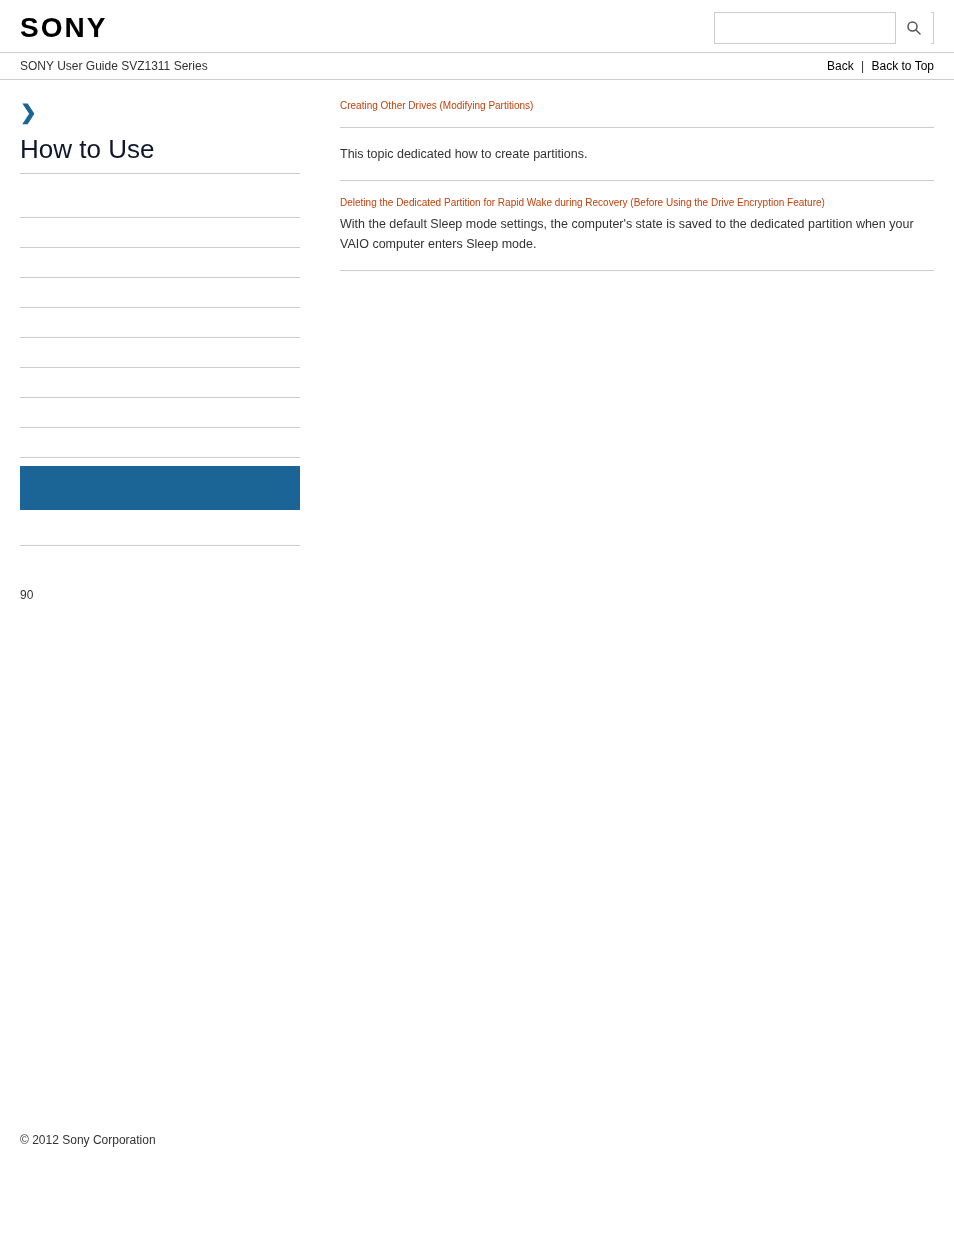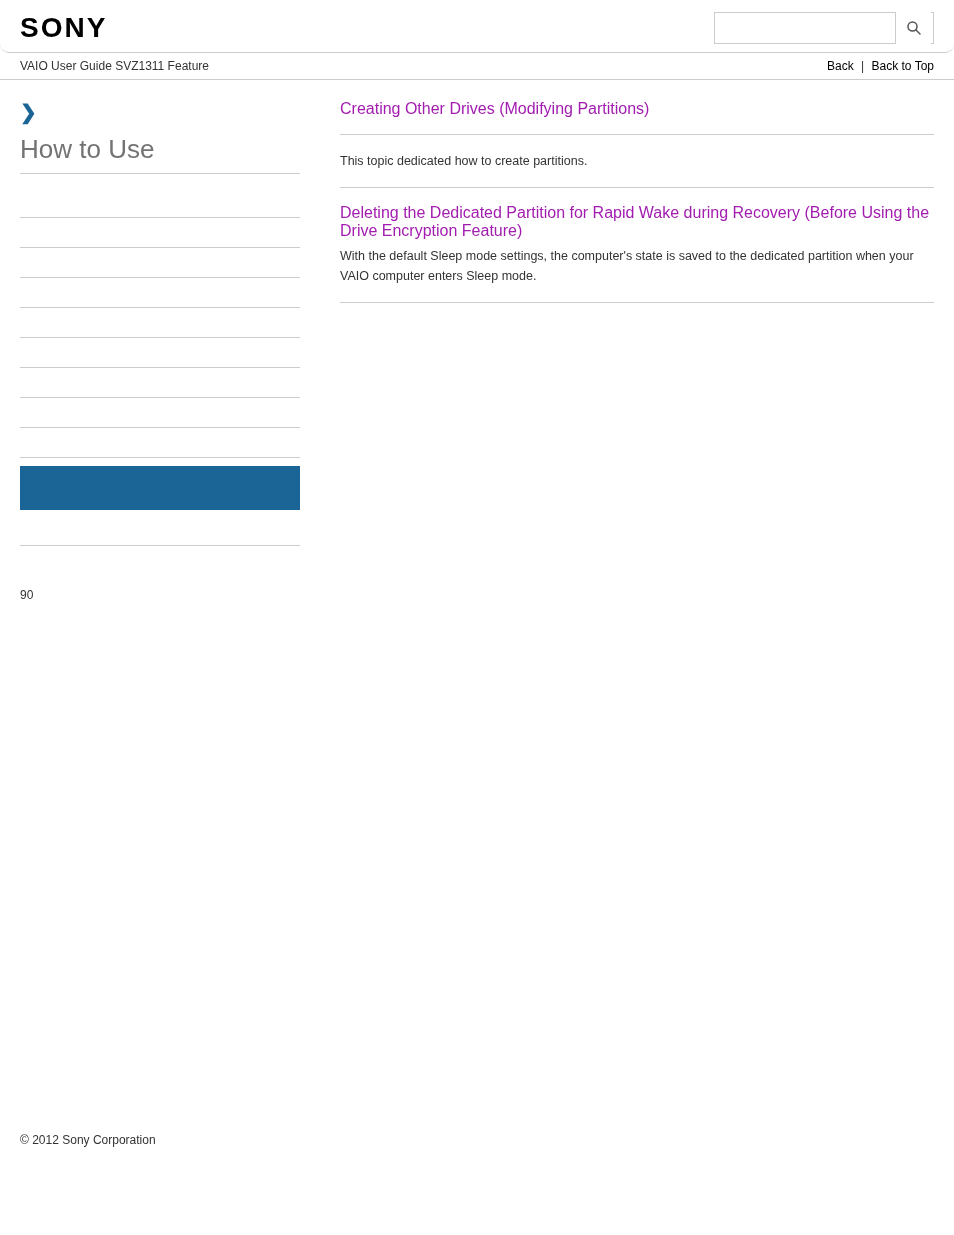--- a/index.html
+++ b/index.html
@@ -12,21 +12,20 @@
       min-height: 1235px;
     }
 
     
     .header {
       display: flex;
       align-items: center;
       justify-content: space-between;
       padding: 12px 20px 8px 20px;
       border-bottom: 1px solid #ccc;
-      border-radius: 9px;
     }
     .sony-logo {
       font-size: 28px;
       font-weight: 900;
       letter-spacing: 2px;
       color: #000;
       font-family: Arial Black, Arial, sans-serif;
     }
     .search-box {
       display: flex;
@@ -98,21 +97,21 @@
     .breadcrumb-arrow {
       font-size: 20px;
       color: #1a6496;
       font-weight: bold;
       margin-bottom: 10px;
       display: block;
     }
     .sidebar-title {
       font-size: 26px;
       font-weight: normal;
-      color: #737373;
+      color: #0f172a;
       margin-bottom: 16px;
       border-bottom: 1px solid #ccc;
       padding-bottom: 8px;
     }
     .sidebar-lines {
       margin-top: 8px;
     }
     .sidebar-line {
       border-bottom: 1px solid #ccc;
       height: 28px;
@@ -126,22 +125,22 @@
     }
 
     
     .content {
       flex: 1;
       padding-left: 20px;
       border-left: none;
     }
 
     .section-title {
-      font-size: 16px;
-      color: #a21caf;
+      font-size: 10px;
+      color: #c2410c;
       text-decoration: none;
       cursor: pointer;
       display: block;
       margin-bottom: 6px;
     }
     .section-text {
       font-size: 12.5px;
       color: #333;
       line-height: 1.6;
       margin-bottom: 16px;
@@ -187,21 +186,21 @@
       <button class="search-btn">
         <svg class="search-icon-svg" viewBox="0 0 16 16" fill="none" xmlns="http://www.w3.org/2000/svg">
           <circle cx="6.5" cy="6.5" r="4.5" stroke="#555" stroke-width="1.5"></circle>
           <line x1="10" y1="10" x2="14" y2="14" stroke="#555" stroke-width="1.5" stroke-linecap="round"></line>
         </svg>
       </button>
     </div>
   </div>
 
   <div class="nav-bar">
-    <span class="nav-left">VAIO User Guide SVZ1311 Feature</span>
+    <span class="nav-left">SONY User Guide SVZ1311 Series</span>
     <span class="nav-right">
       <span class="nav-link">Back</span>
       <span class="nav-separator"> | </span>
       <span class="nav-link">Back to Top</span>
     </span>
   </div>
 
   <div class="main-container">
 
     <div class="sidebar">

